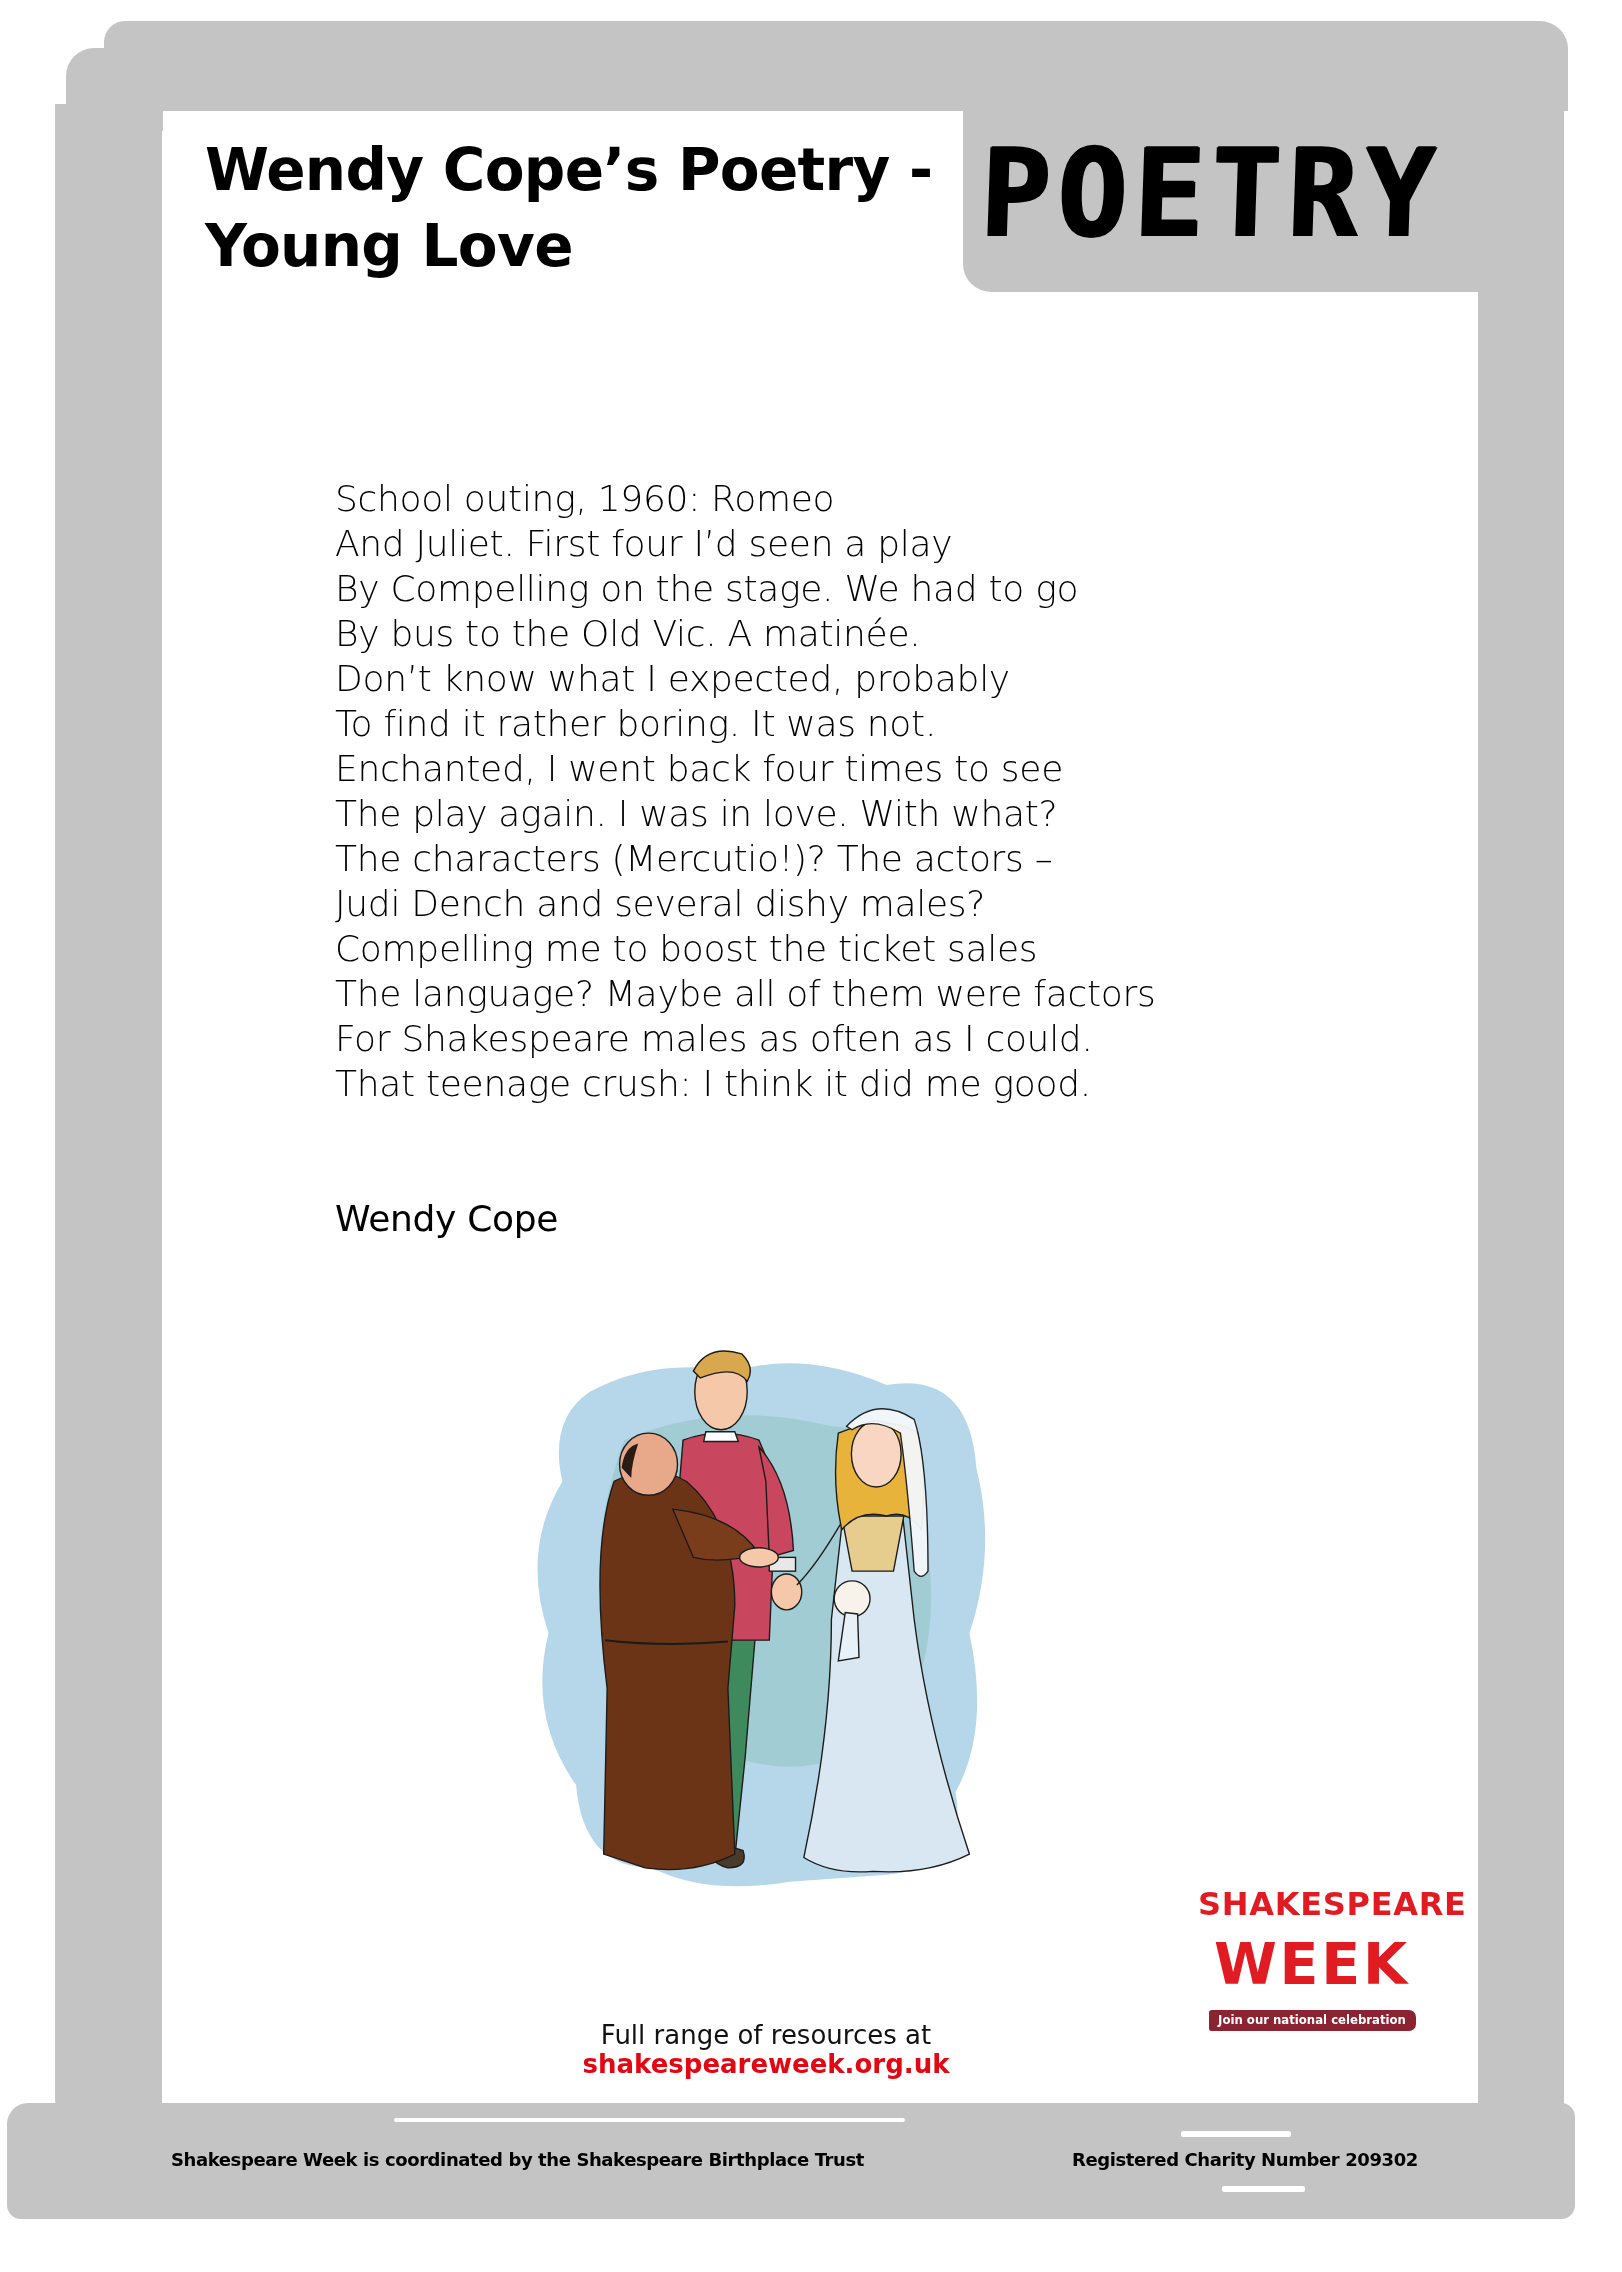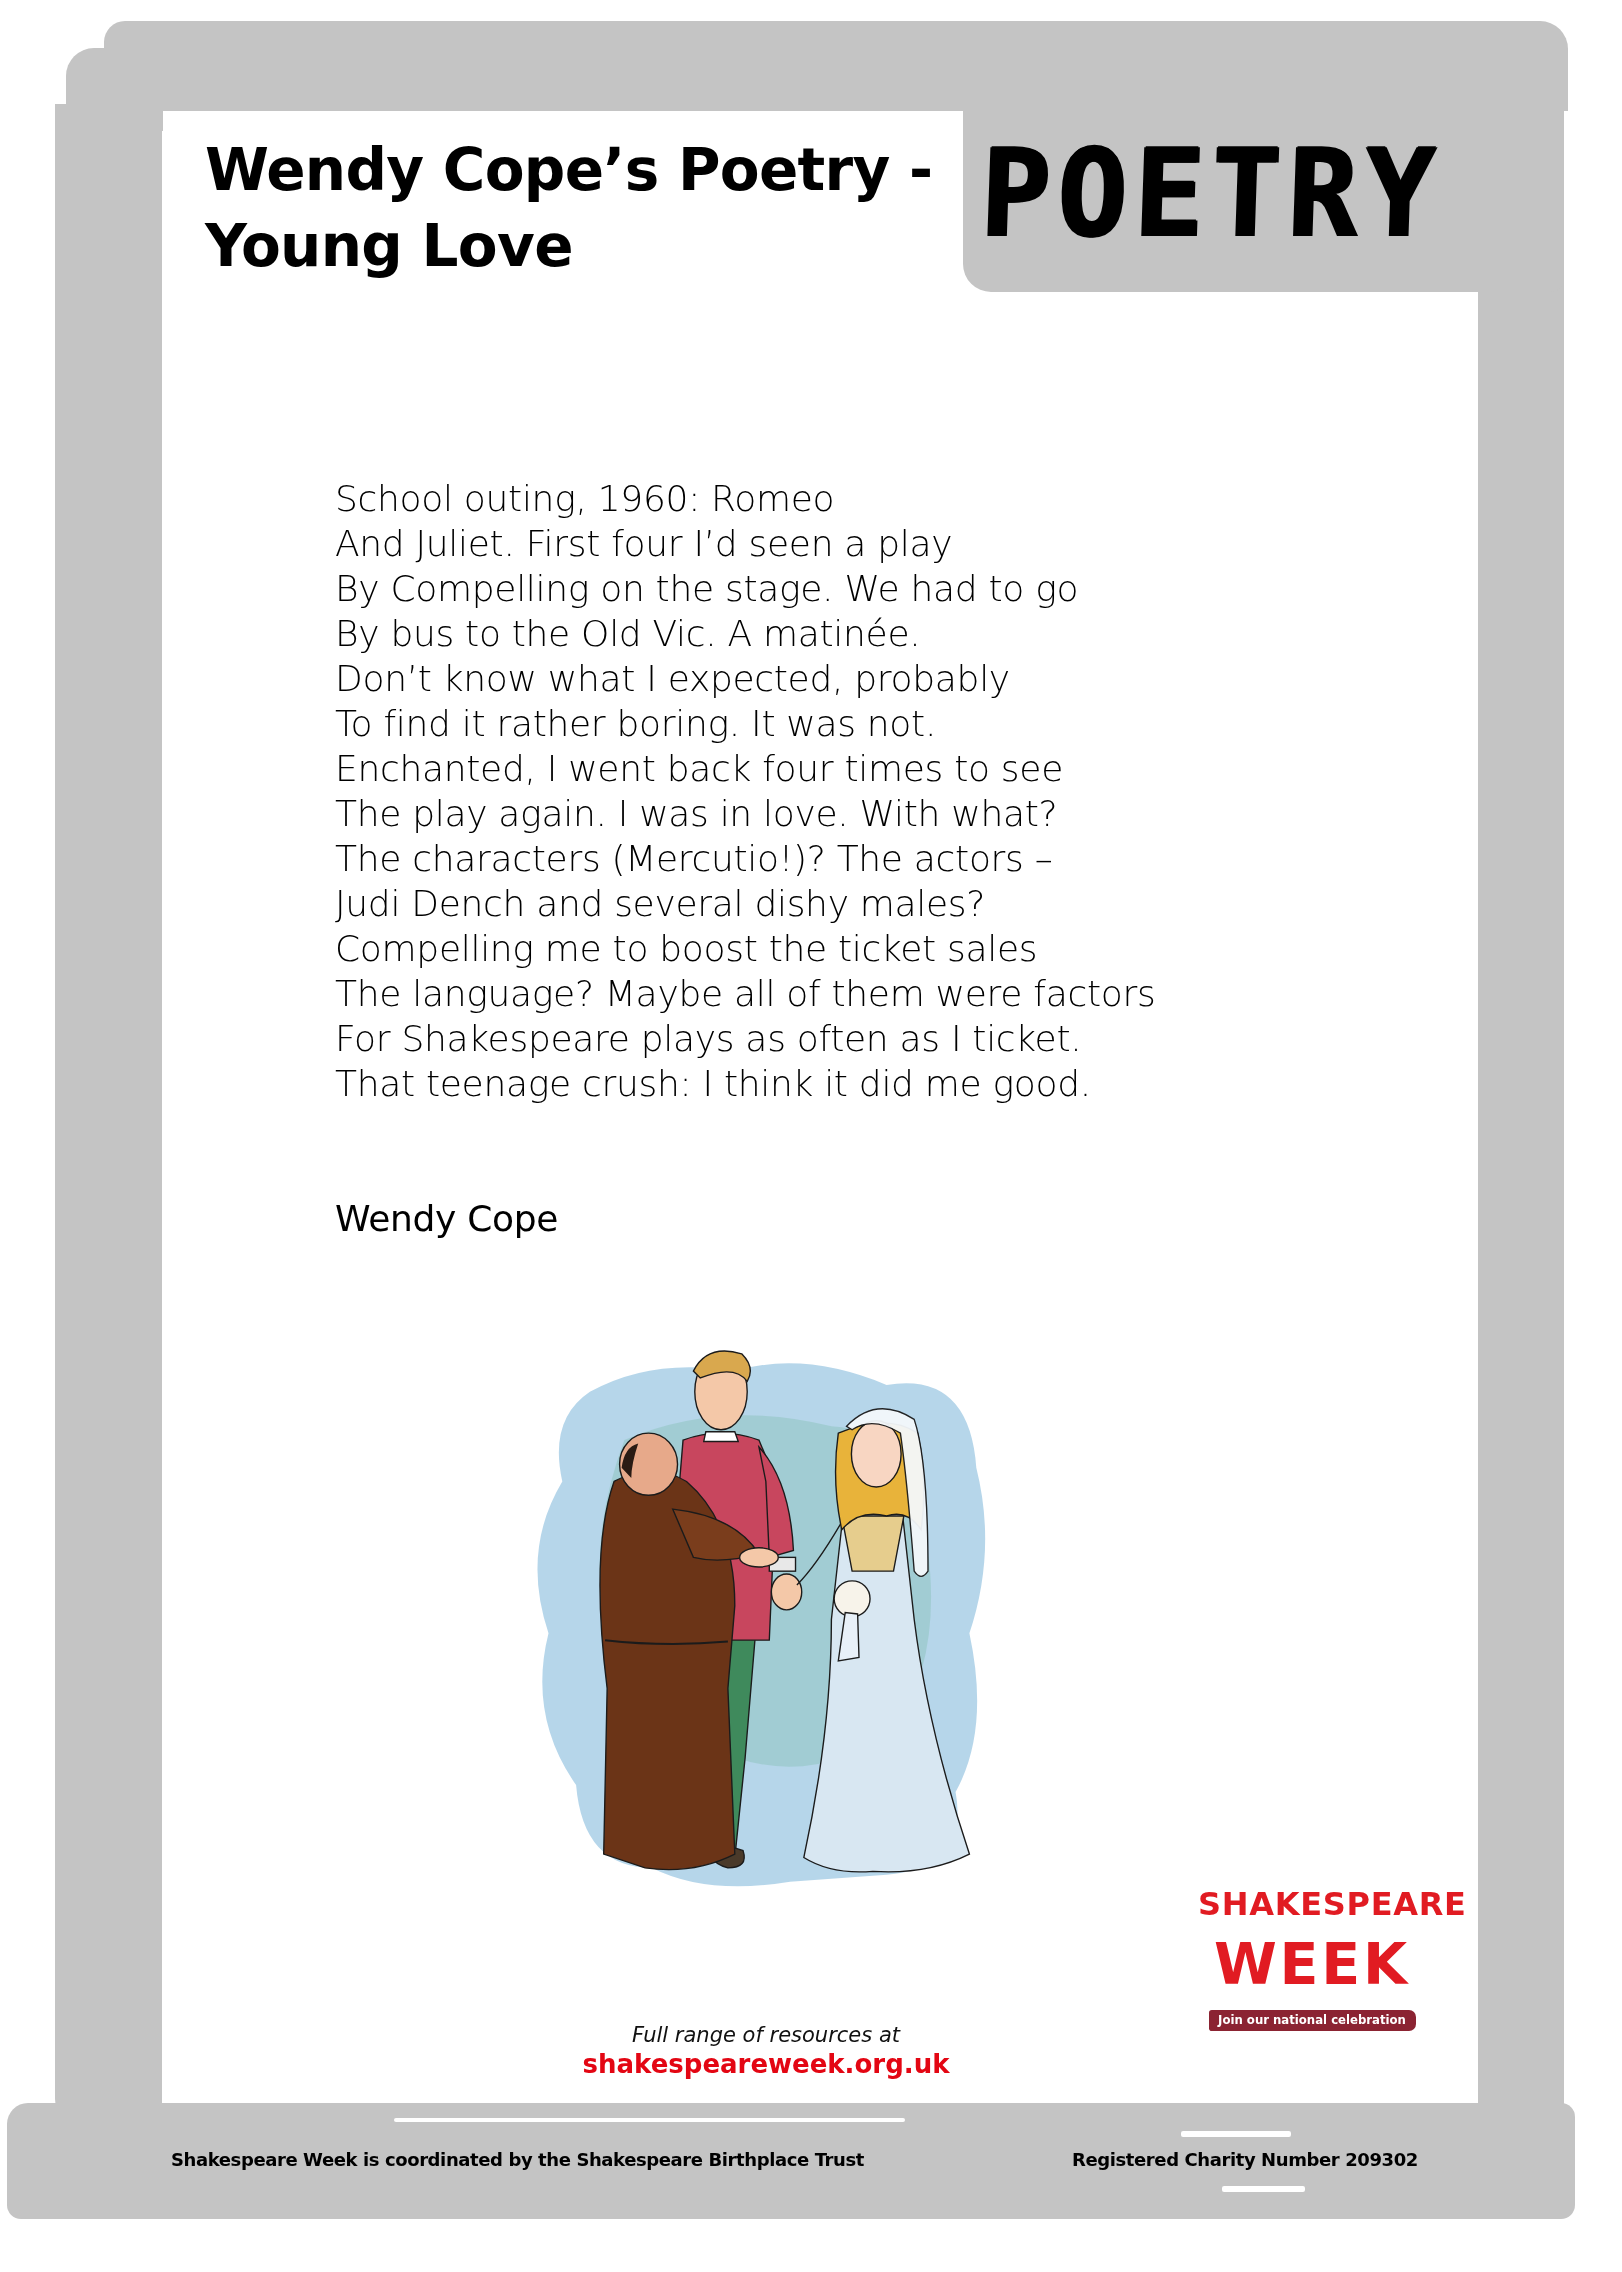--- a/index.html
+++ b/index.html
@@ -27,21 +27,21 @@
   #poem { left: 335px; top: 476px; width: 1036px; font-family: "DejaVu Sans", sans-serif; font-weight: 300; font-size: 36px; line-height: 45px; }
   #poem .line { display: block; white-space: nowrap; letter-spacing: -0.3px; }
   #poem-author { left: 335px; top: 1197px; font-family: "DejaVu Sans", sans-serif; font-size: 36px; line-height: 44px; letter-spacing: -0.3px; }
 
   
   #illustration { left: 445px; top: 1343px; width: 621px; height: 584px; background: #fff; }
   #illustration svg { width: 100%; height: 100%; display: block; }
 
   
   #resources { left: 483px; top: 2023px; width: 566px; text-align: center; }
-  #resources-label { font-family: "DejaVu Sans", sans-serif; font-size: 21px; line-height: 25px; color: #111; display: block; font-style: italic; }
+  #resources-label { font-family: "DejaVu Sans", sans-serif; font-size: 26px; line-height: 25px; color: #111; display: block; }
   #resources-link { font-family: "DejaVu Sans", sans-serif; font-weight: bold; font-size: 26px; line-height: 33px; color: #e30613; display: block; text-decoration: none; }
 
   
   #logo { left: 1198px; top: 1887px; width: 228px; height: 117px; }
   #logo-top { display: block; text-align: center; font-family: "DejaVu Sans", sans-serif; font-weight: bold; color: #e11b22; font-size: 32px; line-height: 35px; letter-spacing: 0.7px; }
   #logo-week { display: block; text-align: center; font-family: "DejaVu Sans", sans-serif; font-weight: bold; color: #e11b22; font-size: 57px; line-height: 55px; letter-spacing: 2.8px; margin-top: 15px; }
   #logo-banner { display: block; margin: 18px auto 0; width: 207px; background: #8b2332; color: #fff; font-family: "DejaVu Sans", sans-serif; font-weight: bold; font-size: 11.7px; line-height: 21px; text-align: center; border-radius: 2.8px 7px 7px 2.8px; }
 
   
   #footer-left { left: 171px; top: 2146px; font-family: "DejaVu Sans", sans-serif; font-weight: bold; font-size: 18px; line-height: 28px; letter-spacing: -0.4px; white-space: nowrap; }
@@ -74,21 +74,21 @@
   <span class="line">By Compelling on the stage. We had to go</span>
   <span class="line">By bus to the Old Vic. A matinée.</span>
   <span class="line">Don’t know what I expected, probably</span>
   <span class="line">To find it rather boring. It was not.</span>
   <span class="line">Enchanted, I went back four times to see</span>
   <span class="line">The play again. I was in love. With what?</span>
   <span class="line">The characters (Mercutio!)? The actors –</span>
   <span class="line">Judi Dench and several dishy males?</span>
   <span class="line">Compelling me to boost the ticket sales</span>
   <span class="line">The language? Maybe all of them were factors</span>
-  <span class="line">For Shakespeare plays as often as I ticket.</span>
+  <span class="line">For Shakespeare males as often as I could.</span>
   <span class="line">That teenage crush: I think it did me good.</span>
 </div>
 <div id="poem-author" class="abs">Wendy Cope</div>
 
 <div id="illustration" class="abs">
   <svg viewBox="0 0 900 845" xmlns="http://www.w3.org/2000/svg">
 
     <path d="M210 70 Q300 20 420 40 Q520 10 640 60 Q760 40 770 180 Q800 300 760 420 Q790 560 740 650 Q760 760 640 770 L500 780 Q380 800 300 760 Q200 760 190 640 Q120 540 150 420 Q110 300 170 200 Q150 110 210 70 Z" fill="#a9cfe6" opacity="0.85"></path>
     <path d="M260 140 Q400 80 560 120 Q700 130 700 300 Q720 460 650 560 Q540 640 420 600 Q280 580 240 440 Q200 300 260 140 Z" fill="#8fc4bf" opacity="0.55"></path>
 

